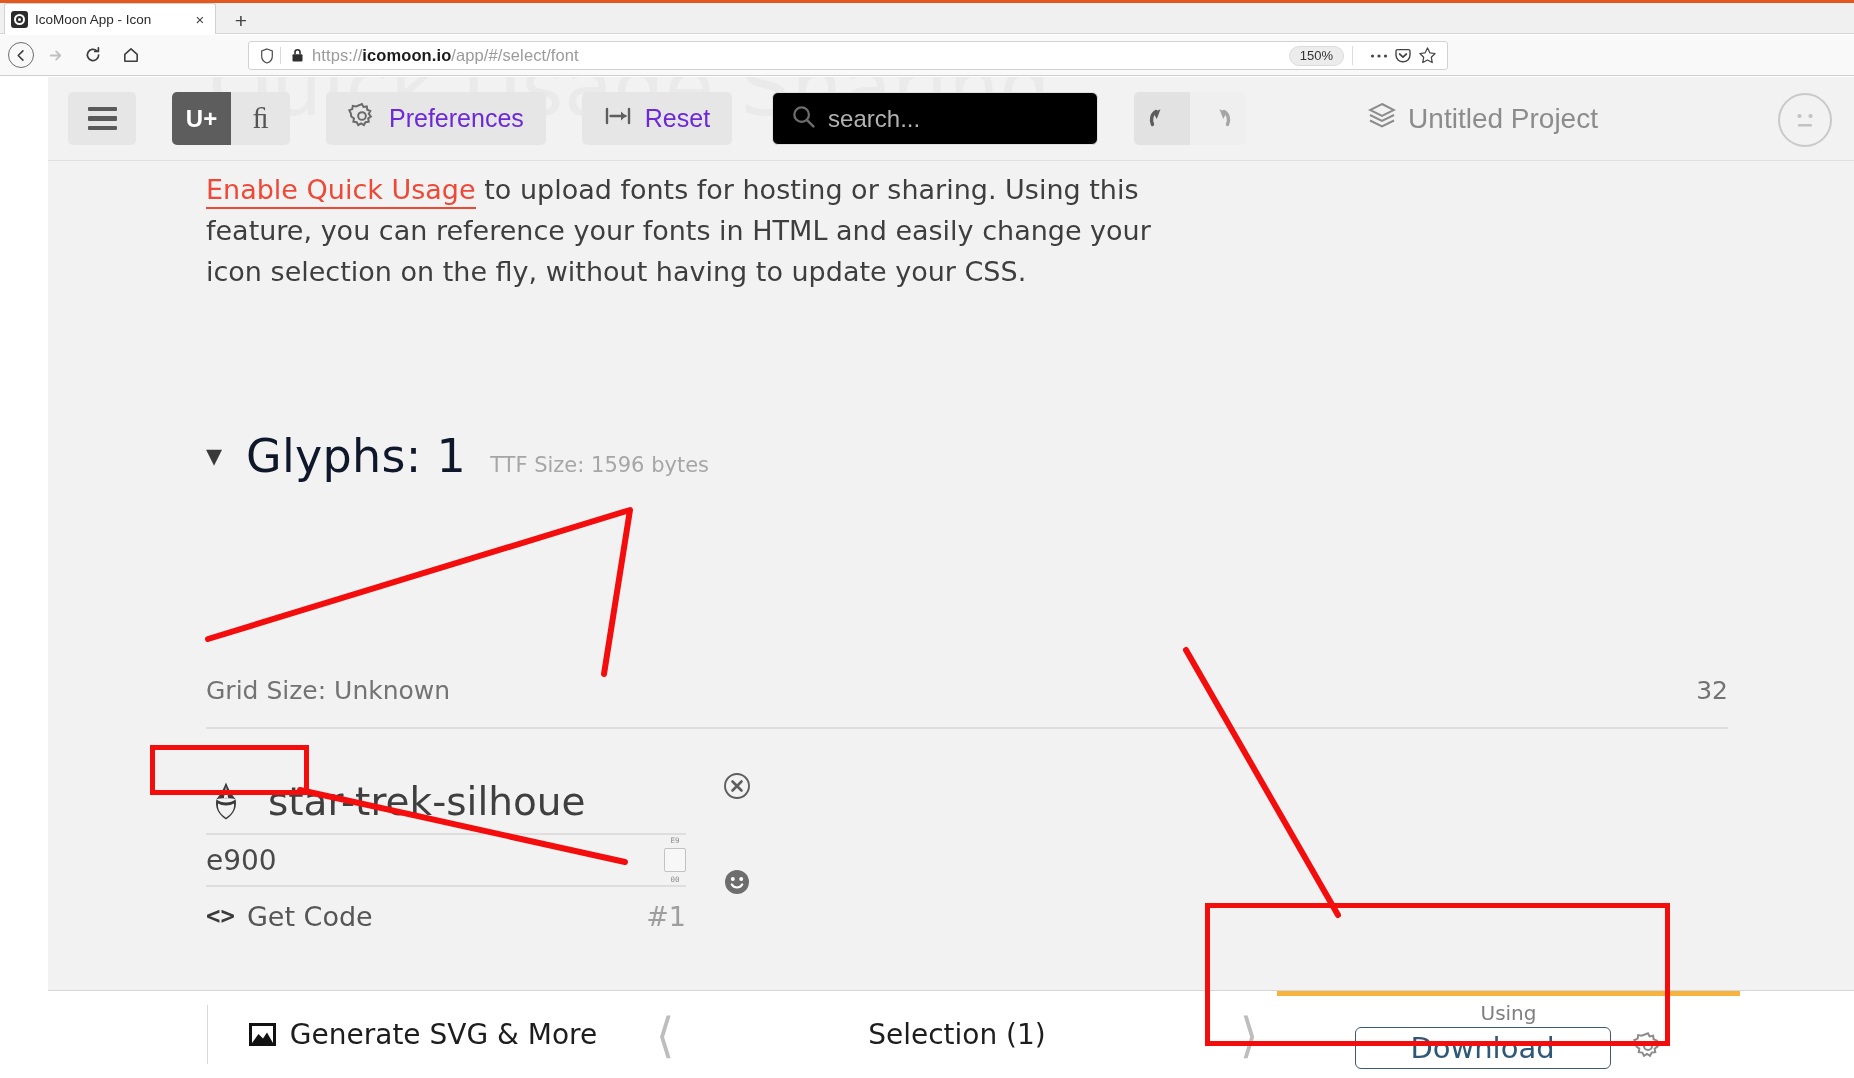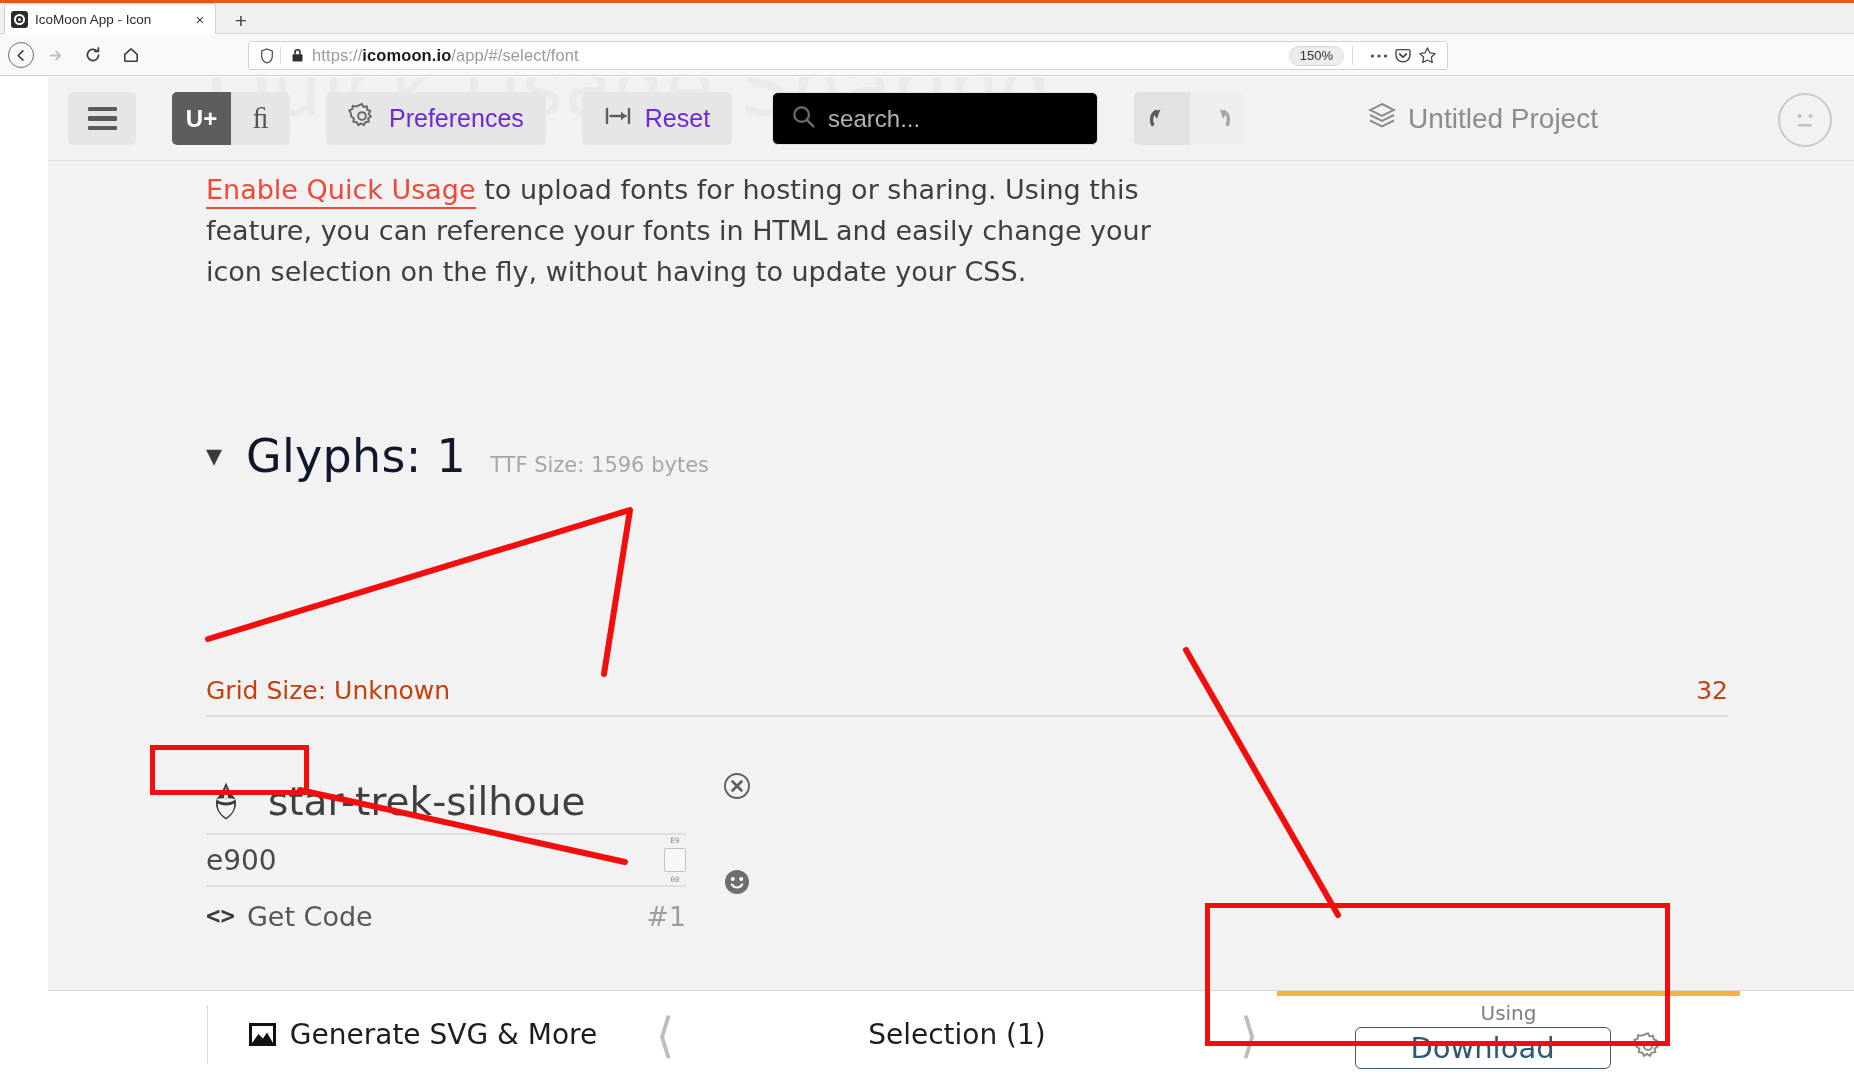--- a/index.html
+++ b/index.html
@@ -198,22 +198,22 @@
     position:absolute; left: 158px; top: 268px;
     display:flex; align-items:baseline; gap: 24px;
   }
   .chev { font-size: 32px; color:#3a3a3a; line-height:1; position:relative; top:-6px; }
   .glyphs-title { font-size: 46px; color:#0f172a; font-weight:400; font-family:"DejaVu Sans", sans-serif; letter-spacing:0.3px;}
   .ttf-size { font-size: 21px; color:#a6a6a6; font-family:"DejaVu Sans", sans-serif; }
 
   .gridsize-row {
     position:absolute; left: 158px; top: 515px; width: 1522px;
     display:flex; justify-content:space-between; align-items:flex-end;
-    font-size: 25px; color:#c2410c; font-family:"DejaVu Sans", sans-serif;
-    padding-bottom: 10px; border-bottom: 2px solid #dedede;
+    font-size: 25px; color:#737373; font-family:"DejaVu Sans", sans-serif;
+    padding-bottom: 22px; border-bottom: 2px solid #dedede;
   }
 
   .glyph-card { position:absolute; left: 158px; top: 608px; width: 480px; }
   .glyph-name-row { display:flex; align-items:center; gap: 22px; height: 66px;
                     border-bottom: 2px solid #dedede; }
   .trek-icon { width: 40px; height: 42px; flex:0 0 40px; display:flex; align-items:center; justify-content:center;}
   .glyph-name {
     font-size: 39px; color: #3f3f3f; white-space: nowrap; overflow: hidden;
     flex: 1 1 auto; font-family:"DejaVu Sans", sans-serif;
   }

